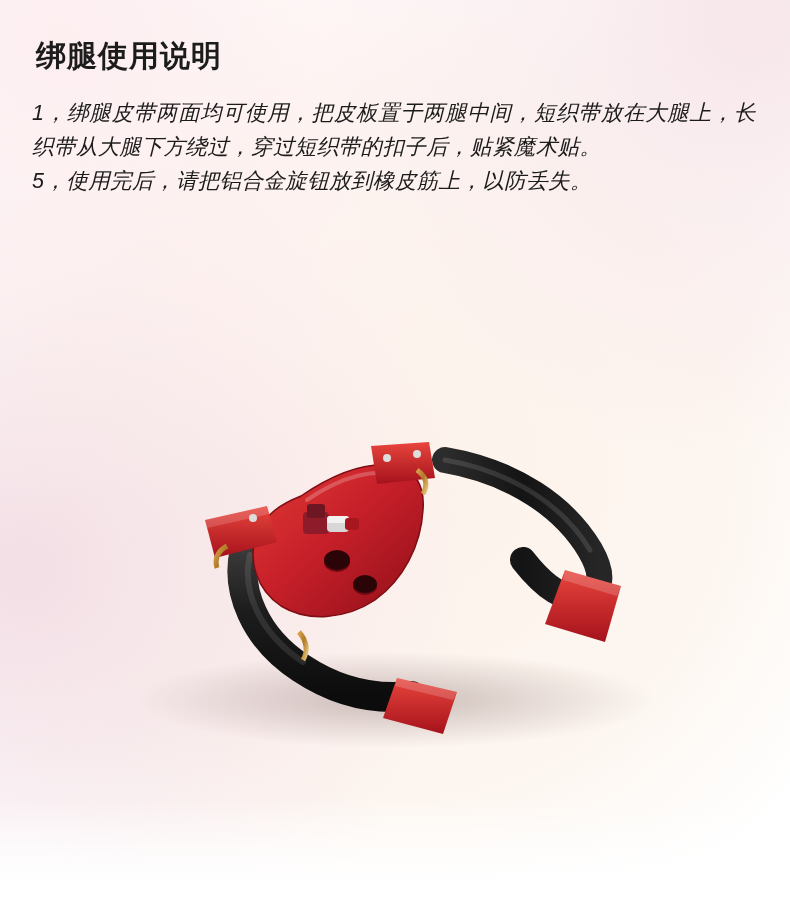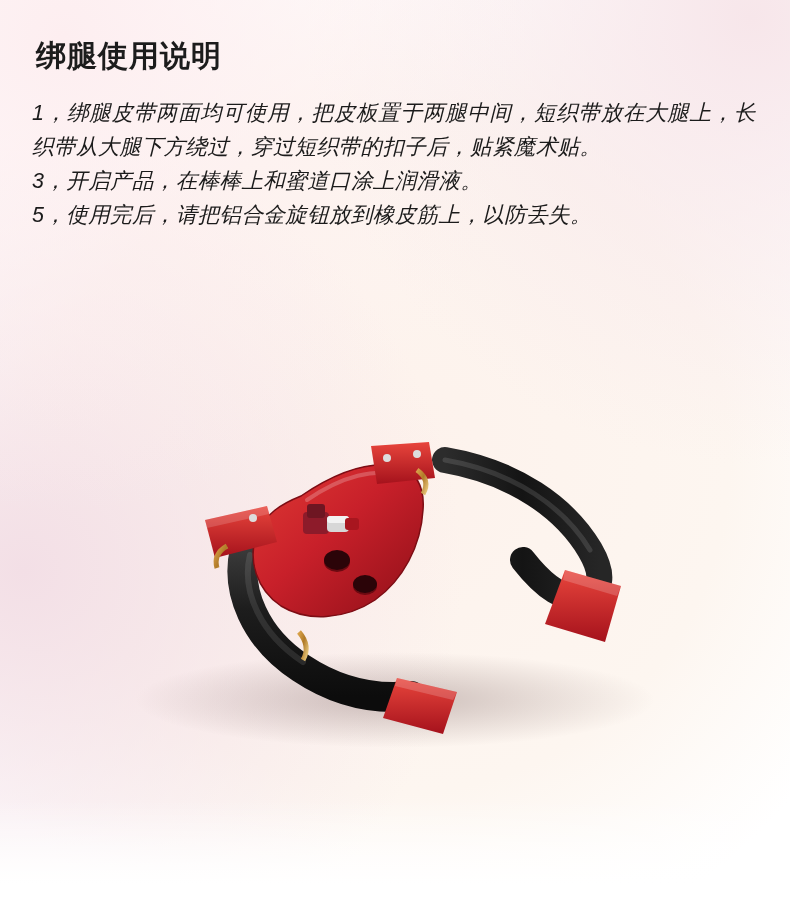--- a/index.html
+++ b/index.html
@@ -72,21 +72,20 @@
 </style>
 </head>
 <body>
 
 <div class="page">
 
   <div class="title">绑腿使用说明</div>
 
   <div class="instructions">
     <div class="line">1，绑腿皮带两面均可使用，把皮板置于两腿中间，短织带放在大腿上，长织带从大腿下方绕过，穿过短织带的扣子后，贴紧魔术贴。</div>
-    <div class="line">3，开启产品，在棒棒上和蜜道口涂上润滑液。</div>
     <div class="line">5，使用完后，请把铝合金旋钮放到橡皮筋上，以防丢失。</div>
   </div>
 
   <div class="product-area">
     <svg class="product-svg" width="700" height="360" viewBox="0 0 700 360">
       <defs>
         <linearGradient id="redGrad" x1="0" y1="0" x2="1" y2="1">
           <stop offset="0%" stop-color="#e03a34"></stop>
           <stop offset="45%" stop-color="#c8202a"></stop>
           <stop offset="100%" stop-color="#8e0f18"></stop>

